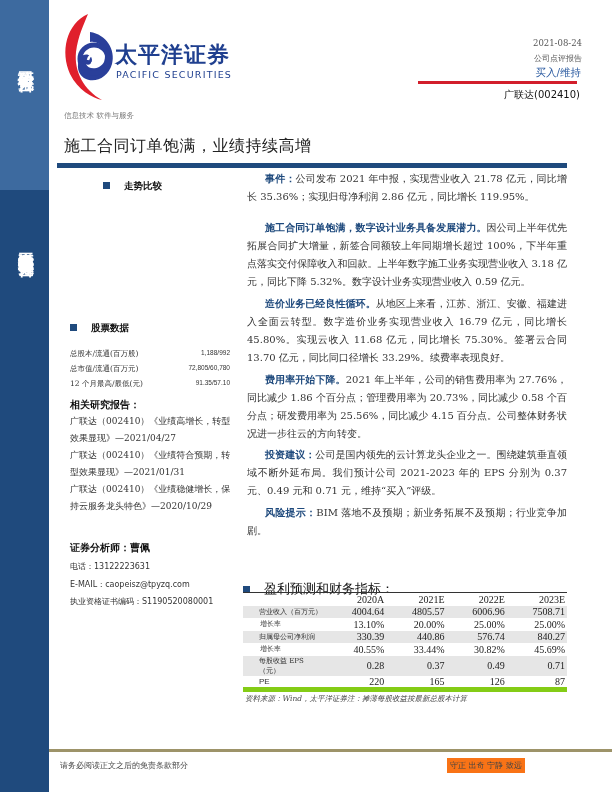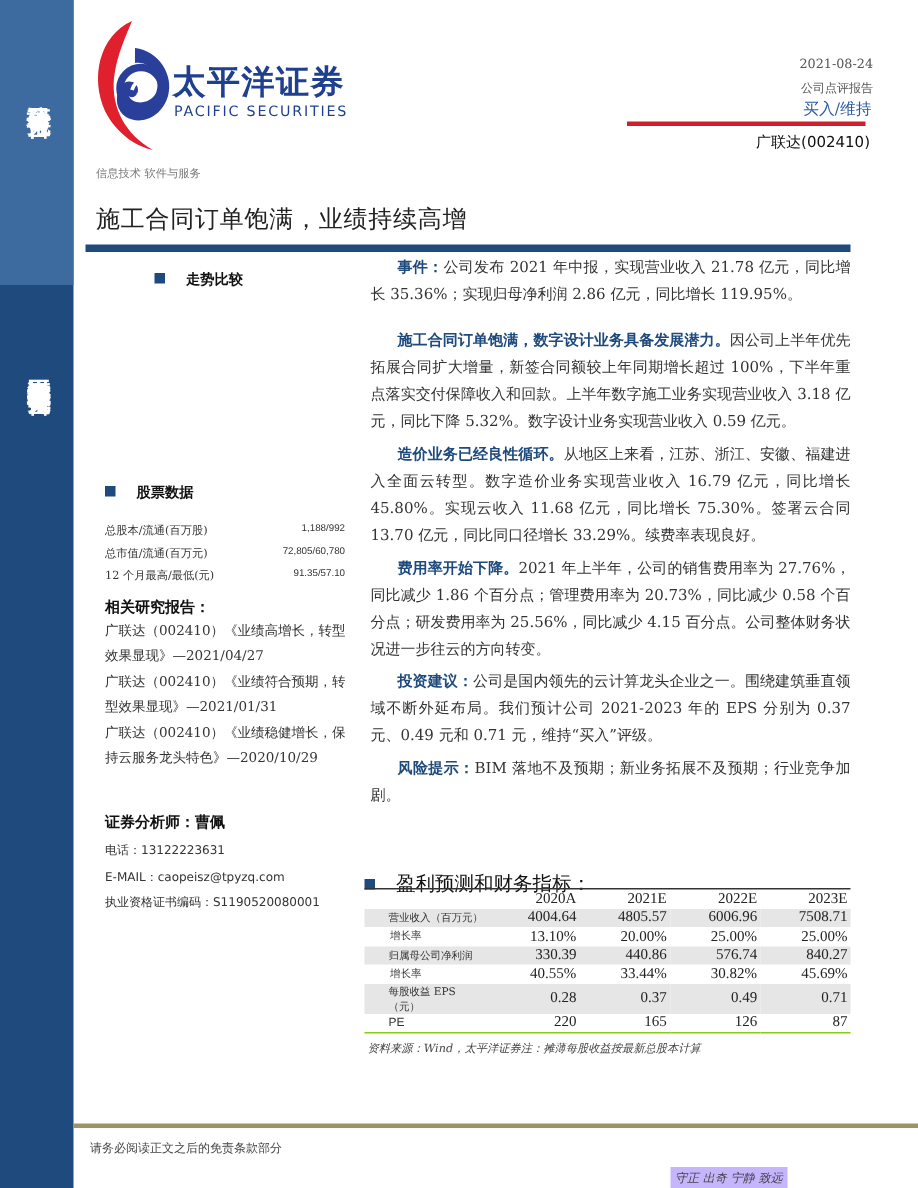--- a/index.html
+++ b/index.html
@@ -49,28 +49,28 @@
 
   
   .tbl-h { position: absolute; left: 243px; top: 580px; font-size: 13px; font-weight: normal; color: #111; }
   .tbl-h .sq { display: inline-block; width: 7px; height: 7px; background: #1f4a7d; margin-right: 14px; }
   .tbl-topline { position: absolute; left: 243px; top: 592px; width: 324px; height: 1px; background: #333; }
   table.fin { position: absolute; left: 243px; top: 593px; width: 324px; border-collapse: collapse; }
   table.fin td { height: 12.5px; font-size: 10px; font-family: "Liberation Serif", serif; text-align: right; padding-right: 2px; color: #222; }
   table.fin td.lbl { text-align: left; font-family: "DejaVu Serif", serif; font-size: 7px; color: #333; padding-left: 16px; width: 83px; }
   table.fin tr.shade td { background: #e6e6e6; }
   table.fin tr.sub td.lbl { padding-left: 17px; }
-  table.fin tr.last td { border-bottom: 1px solid #84cc16; }
+  table.fin tr.last td { border-bottom: 5px solid #84cc16; }
   table.fin tr.head td { font-size: 10px; }
   .source { position: absolute; left: 245px; top: 694px; font-size: 7.5px; font-style: italic; color: #444; }
 
   
   .footer-line { position: absolute; left: 49px; top: 749px; width: 563px; height: 3px; background: #9d9369; }
   .footer-left { position: absolute; left: 60px; top: 760px; font-size: 8px; color: #444; }
-  .footer-right { position: absolute; left: 447px; top: 778px; font-size: 8px; color: #444; background: #c4b5fd; padding: 2px 3px; font-style: italic; }
+  .footer-right { position: absolute; left: 447px; top: 758px; font-size: 8px; color: #444; background: #f97316; padding: 2px 3px; }
 </style>
 </head>
 <body>
 
 <div class="sidebar"></div>
 <div class="sidebar-top"></div>
 <div class="vtext top">公司研究报告</div>
 <div class="vtext bottom">太平洋证券股份有限公司证券研究报告</div>
 
 <div class="logo">

